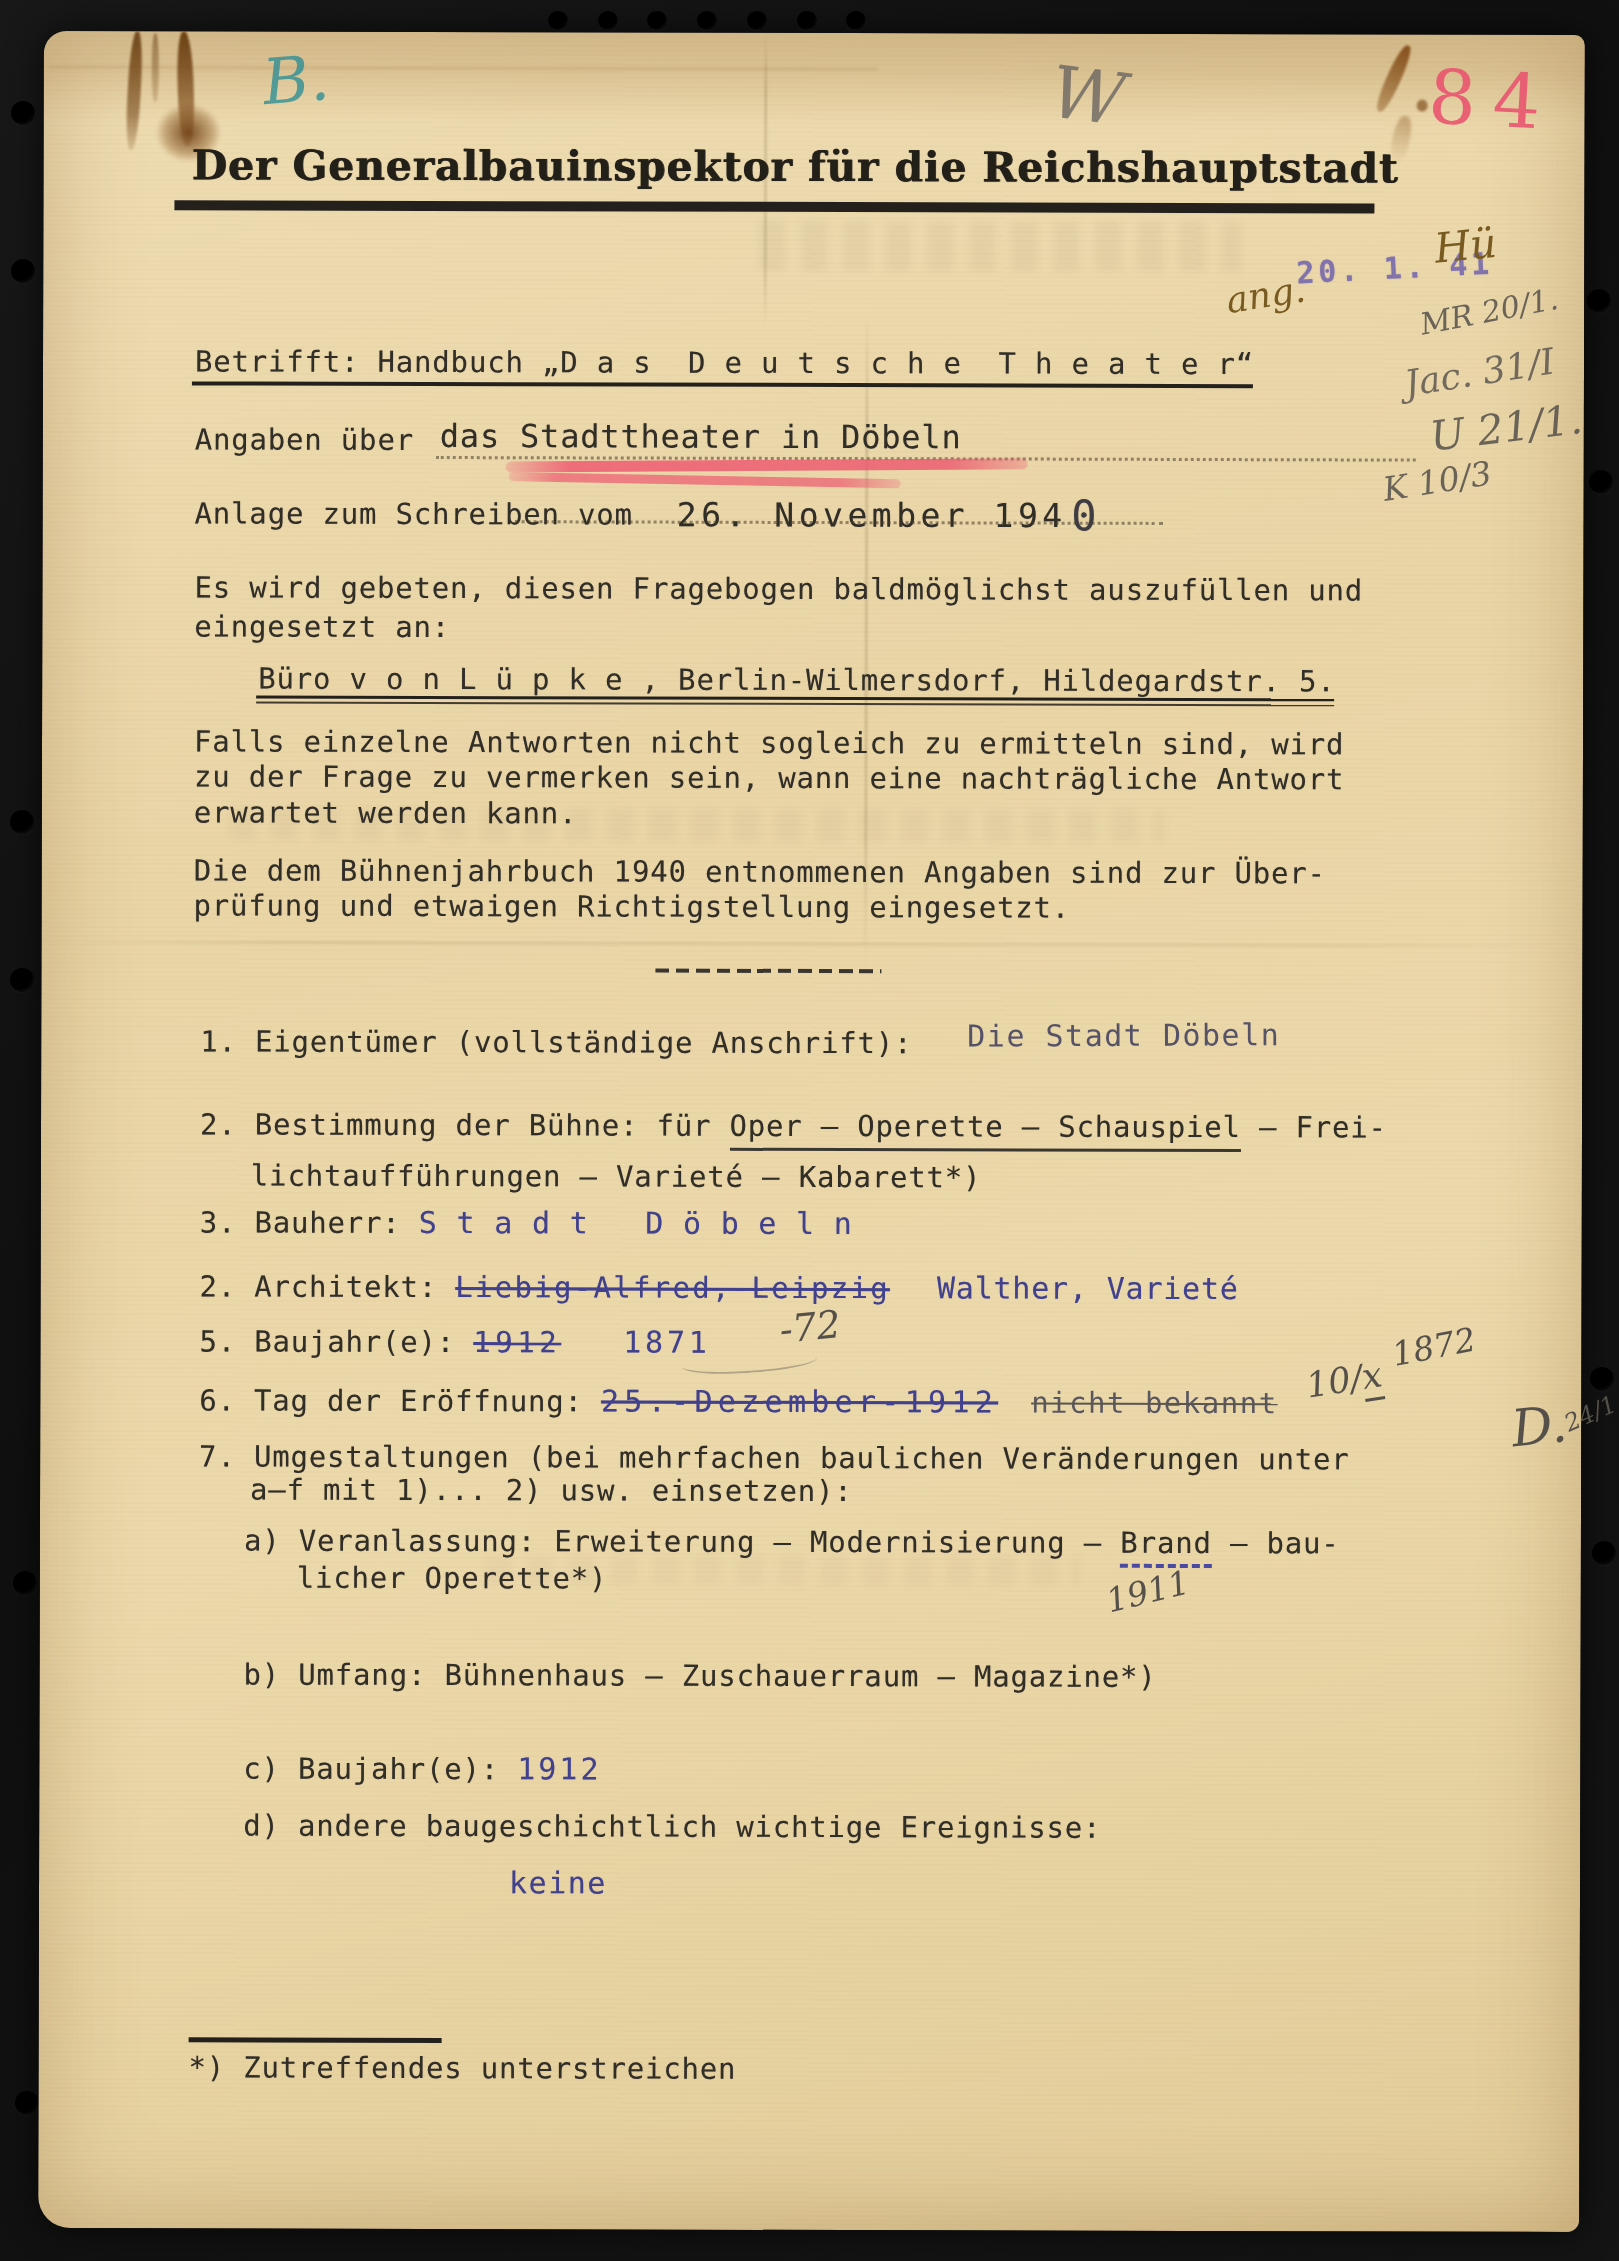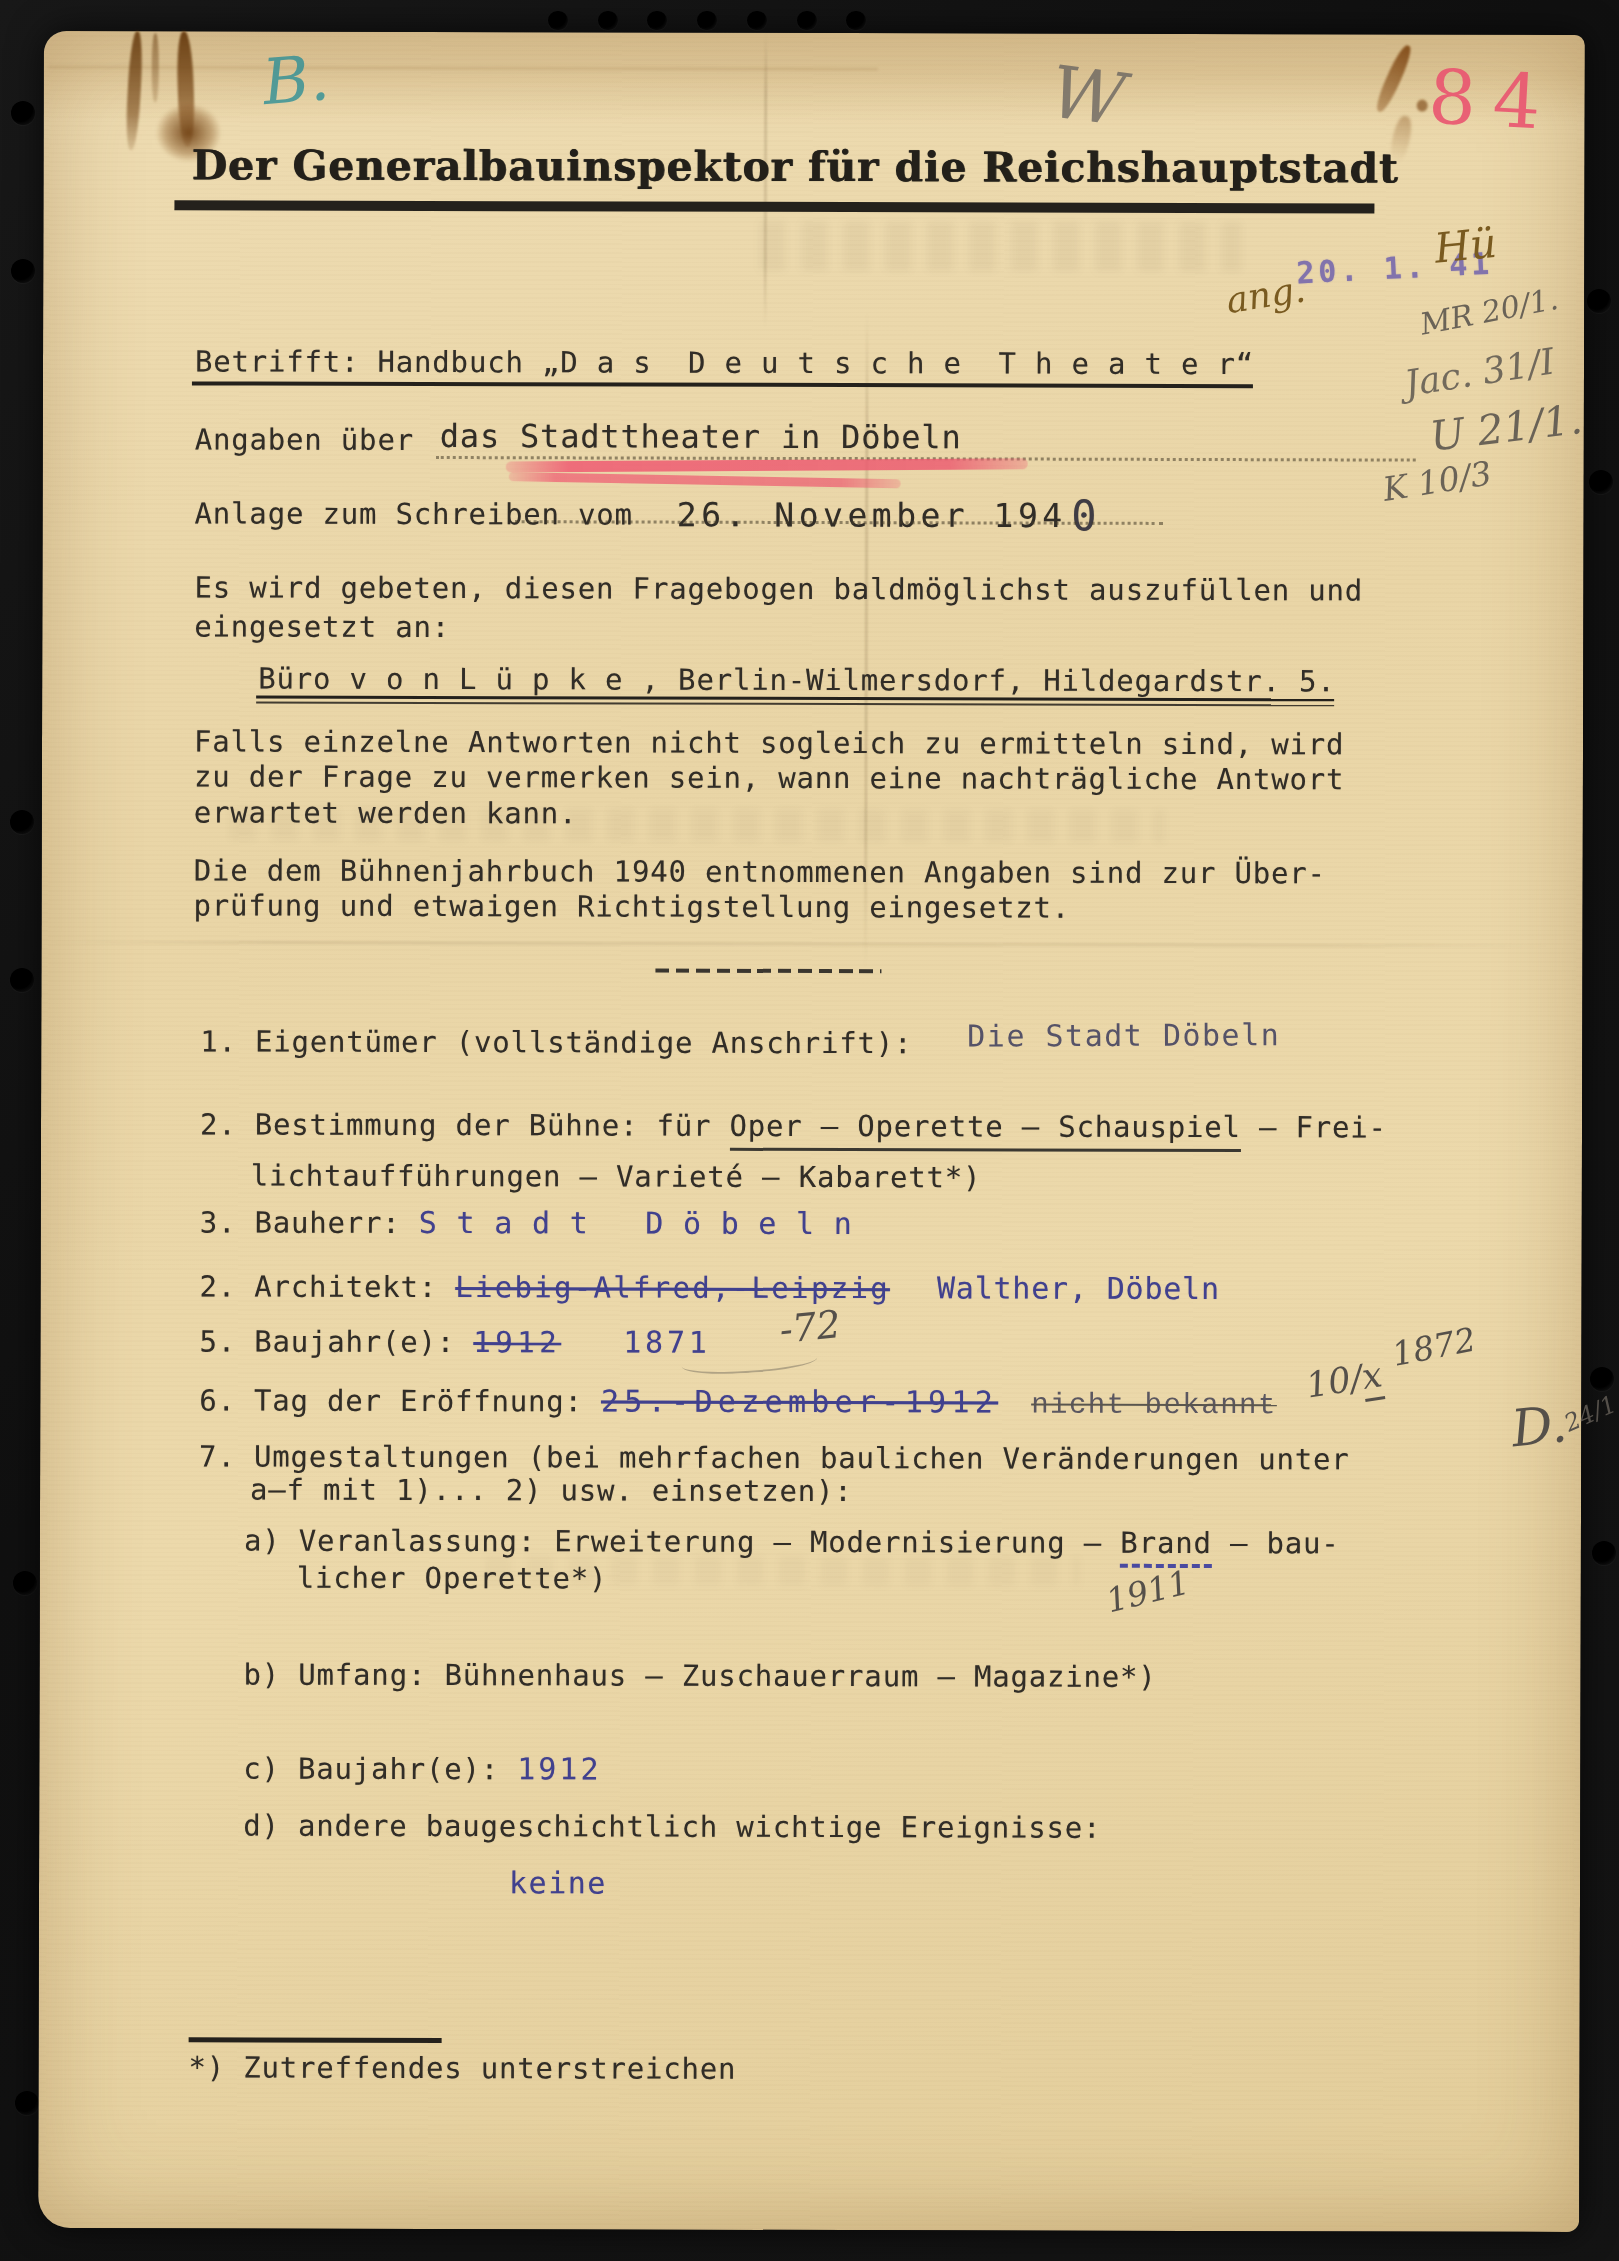--- a/index.html
+++ b/index.html
@@ -49,21 +49,21 @@
   .stain{position:absolute;pointer-events:none;}
   
   .tw{position:absolute;font-family:"DejaVu Sans Mono","Liberation Mono",monospace;
       font-size:29px;line-height:1;letter-spacing:0.8px;color:#312d27;white-space:pre;
       text-shadow:0 0 0.8px rgba(45,40,32,.35);}
   .tw .u-black{border-bottom:3.8px solid #3b3831;padding-bottom:5.3px;}
   .tw .u-blue{border-bottom:4.5px dashed #4a4aa0;padding-bottom:3.8px;text-align:center;}
   .blue{color:#41418e;text-shadow:0 0 0.8px rgba(60,60,140,.4);}
   .grayink{color:#5b5760;text-shadow:none;}
   .strike{text-decoration:line-through;text-decoration-thickness:3px;}
-  .strike-pencil{text-decoration:line-through;text-decoration-thickness:2.3px;text-decoration-color:#5a564e;font-family:Liberation Mono, monospace;}
+  .strike-pencil{text-decoration:line-through;text-decoration-thickness:2.3px;text-decoration-color:#5a564e;}
   .rule{position:absolute;background:#24211c;}
   .dotted{position:absolute;border-top:3px dotted rgba(70,60,40,.55);}
   .hw{position:absolute;font-family:"DejaVu Serif","Liberation Serif",serif;font-style:italic;
       color:#55504a;white-space:pre;}
   .hw-brown{color:#795a20;}
   .hw-teal{color:#2f8f96;}
   .hw-red{color:#ea5570;font-style:normal;}
   .stamp{position:absolute;font-family:"DejaVu Sans Mono","Liberation Mono",monospace;
          font-weight:bold;color:#7466ad;opacity:.88;text-shadow:0 0 1.5px rgba(116,102,173,.55);white-space:pre;}
   .title{position:absolute;font-family:"DejaVu Serif","Liberation Serif",serif;font-weight:bold;
@@ -149,21 +149,21 @@
     <div style="position:absolute;left:614px;top:936px;width:226px;height:3.8px;background:repeating-linear-gradient(90deg,#3a362f 0 13.6px,transparent 13.6px 20.4px);"></div>
 
     <div class="tw" style="left:159px;top:996px;">1. Eigentümer (vollständige Anschrift):</div>
     <div class="tw" style="left:926px;top:987px;font-size:30px;letter-spacing:1.5px;color:#565368;text-shadow:none;transform:rotate(-.4deg);">Die Stadt Döbeln</div>
 
     <div class="tw" style="left:159px;top:1079px;"><span>2. Bestimmung der Bühne: für </span><span class="u-black">Oper — Operette — Schauspiel</span><span> — Frei-</span></div>
     <div class="tw" style="left:210px;top:1130px;">lichtaufführungen — Varieté — Kabarett*)</div>
 
     <div class="tw" style="left:159px;top:1176px;"><span>3. Bauherr: </span><span class="blue" style="font-size:30px;">S t a d t   D ö b e l n</span></div>
 
-    <div class="tw" style="left:159px;top:1240px;"><span>2. Architekt: </span><span class="blue strike" style="letter-spacing:2.3px;">Liebig-Alfred,-Leipzig</span><span class="blue" style="margin-left:47px;font-size:30px;">Walther, Döbeln</span></div>
+    <div class="tw" style="left:159px;top:1240px;"><span>2. Architekt: </span><span class="blue strike" style="letter-spacing:2.3px;">Liebig-Alfred,-Leipzig</span><span class="blue" style="margin-left:47px;font-size:30px;">Walther, Varieté</span></div>
 
     <div class="tw" style="left:159px;top:1295px;"><span>5. Baujahr(e): </span><span class="blue strike" style="letter-spacing:4.5px;">1912</span><span class="blue" style="margin-left:62px;font-size:30px;letter-spacing:3.8px;">1871</span></div>
     <div class="hw" style="left:739px;top:1272px;font-size:38px;transform:rotate(-6deg);">-72</div>
     <div style="position:absolute;left:641px;top:1318px;width:136px;height:19.6px;border-bottom:2.3px solid rgba(90,85,78,.4);border-radius:50%;transform:rotate(-4deg);"></div>
 
     <div class="tw" style="left:159px;top:1354px;"><span>6. Tag der Eröffnung: </span><span class="blue strike" style="letter-spacing:5.3px;font-size:30px;">25.-Dezember-1912</span><span class="grayink strike-pencil" style="margin-left:33px;letter-spacing:1.5px;">nicht bekannt</span></div>
     <div class="hw" style="left:1265px;top:1318px;font-size:35px;transform:rotate(-9deg);"><span>10/</span><span style="border-bottom:3px solid #55504a;padding-bottom:1.5px;">x</span><span style="display:inline-block;margin-left:13.6px;font-size:33px;transform:translateY(-19.6px) rotate(-2deg);">1872</span></div>
     <div class="hw" style="left:1471px;top:1357px;font-size:51px;transform:rotate(-6deg);"><span>D.</span><span style="display:inline-block;font-size:24px;transform:translate(-3px,-22.6px) rotate(-18deg);">24/1 42</span></div>
 
     <div class="tw" style="left:159px;top:1411px;">7. Umgestaltungen (bei mehrfachen baulichen Veränderungen unter</div>

